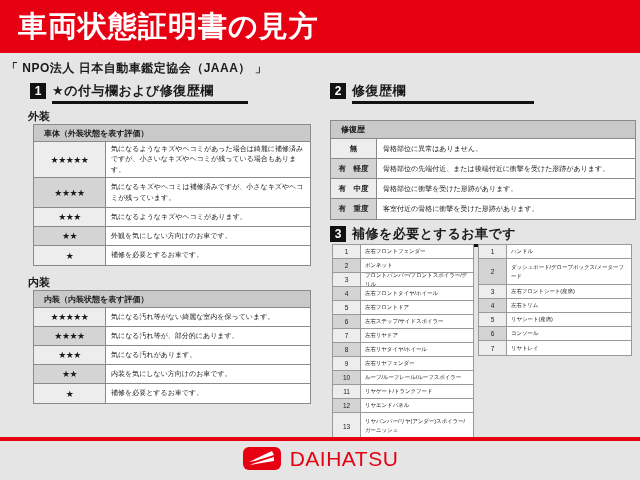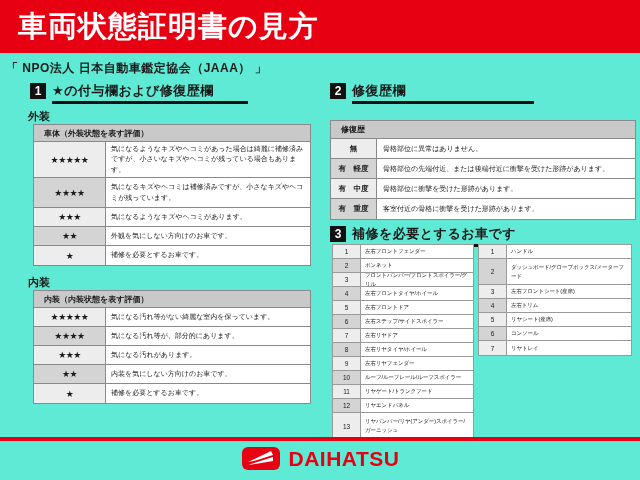--- a/index.html
+++ b/index.html
@@ -1,18 +1,18 @@
 <!DOCTYPE html>
 <html><head>
 <meta charset="utf-8">
 <style>
   * { margin:0; padding:0; box-sizing:border-box; }
   html,body { background:#fff; }
   body { font-family:"Liberation Sans","DejaVu Sans",sans-serif; color:#1a1a1a; }
-  #page { position:relative; width:640px; height:480px; background:#5eead4; overflow:hidden; }
+  #page { position:relative; width:640px; height:480px; background:#e5e5e5; overflow:hidden; }
 
   
   .header-bar { position:absolute; left:0; top:0; width:640px; height:53px;
     background:#e60012; display:flex; align-items:center; justify-content:space-between;
     padding:0 14px 0 18px; }
   .header-title { color:#fff; font-size:29px; font-weight:bold; letter-spacing:1px; }
   .header-edition { color:#fff; font-size:29px; font-weight:bold; letter-spacing:1px; }
 
   .subtitle { position:absolute; left:6px; top:60px; font-size:12px; font-weight:bold; letter-spacing:0.5px; }
 
@@ -55,21 +55,21 @@
   .pt-no { width:28px; flex:0 0 auto; display:flex; align-items:center; justify-content:center;
     font-size:6.5px; border-right:1px solid #9a9a9a; }
   .pt-name { flex:1; font-size:5.5px; letter-spacing:-0.1px; line-height:1.6; display:flex; align-items:center; padding:1px 4px; overflow:hidden; }
   .h14 { height:14px; } .h26 { height:26px; }
 
   
   .footer-line { position:absolute; left:0; top:437px; width:640px; height:4px; background:#e60012; }
   .footer { position:absolute; left:0; top:446px; width:640px; display:flex; align-items:center; justify-content:center; gap:18px; }
   .slogan { font-size:20px; font-weight:bold; letter-spacing:0.5px; color:#1a1a1a; }
   .brandmark { display:flex; align-items:center; gap:8px; }
-  .brand-text { font-size:21px; font-weight:bold; color:#e60012; letter-spacing:0.5px; }
+  .brand-text { font-size:21px; font-weight:normal; color:#e60012; letter-spacing:0.5px; }
 </style>
 </head>
 <body>
 
 <div id="page">
 
   <div class="header-bar">
     <span class="header-title">車両状態証明書の見方</span>
   </div>
 

